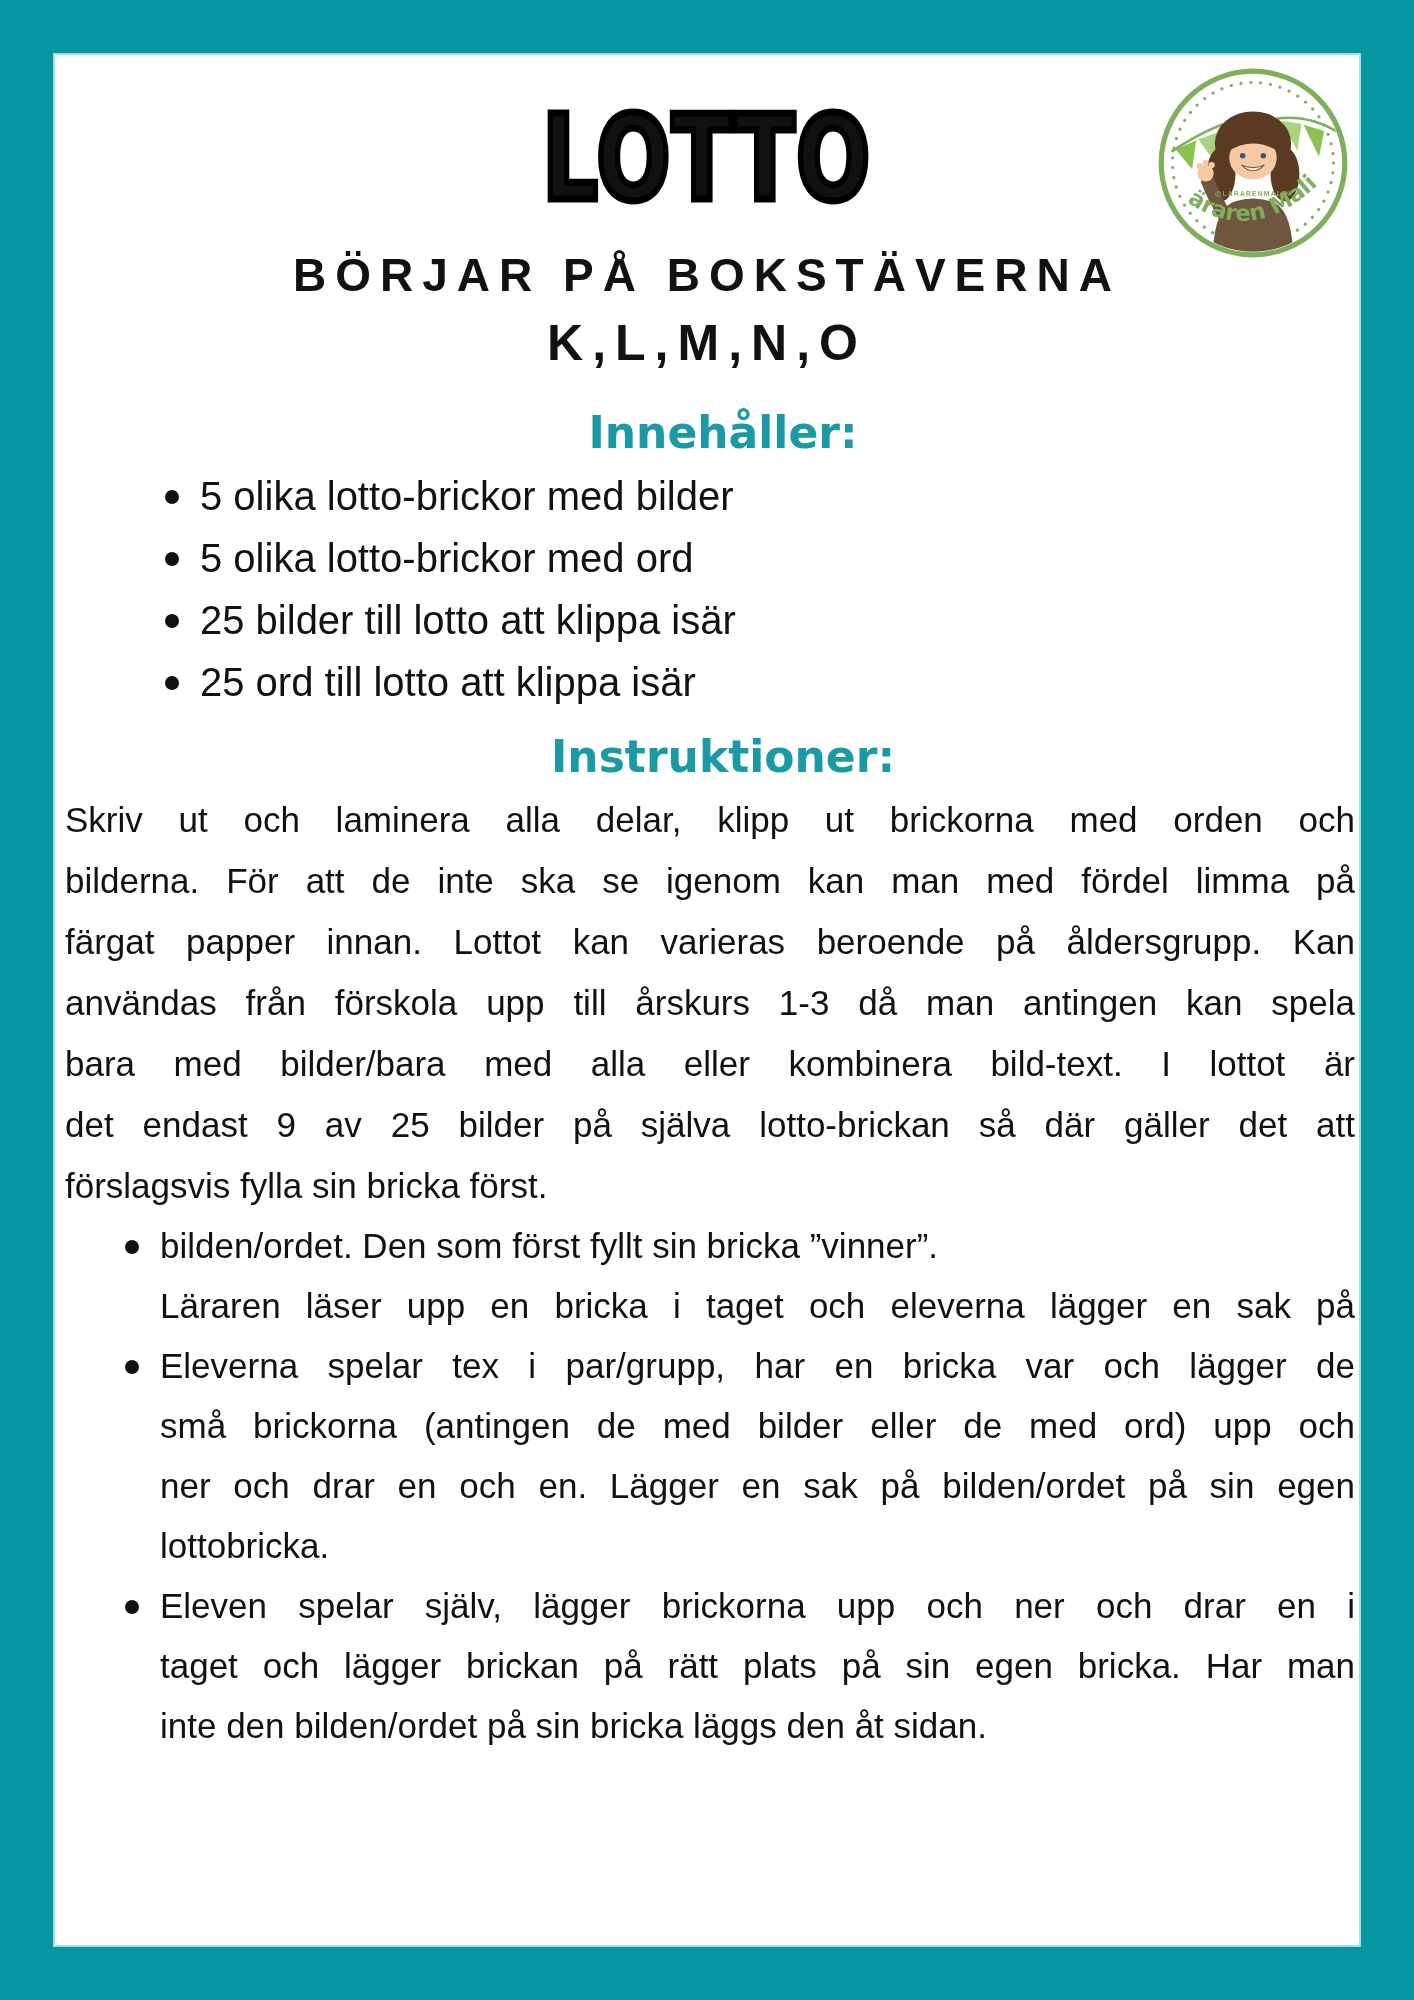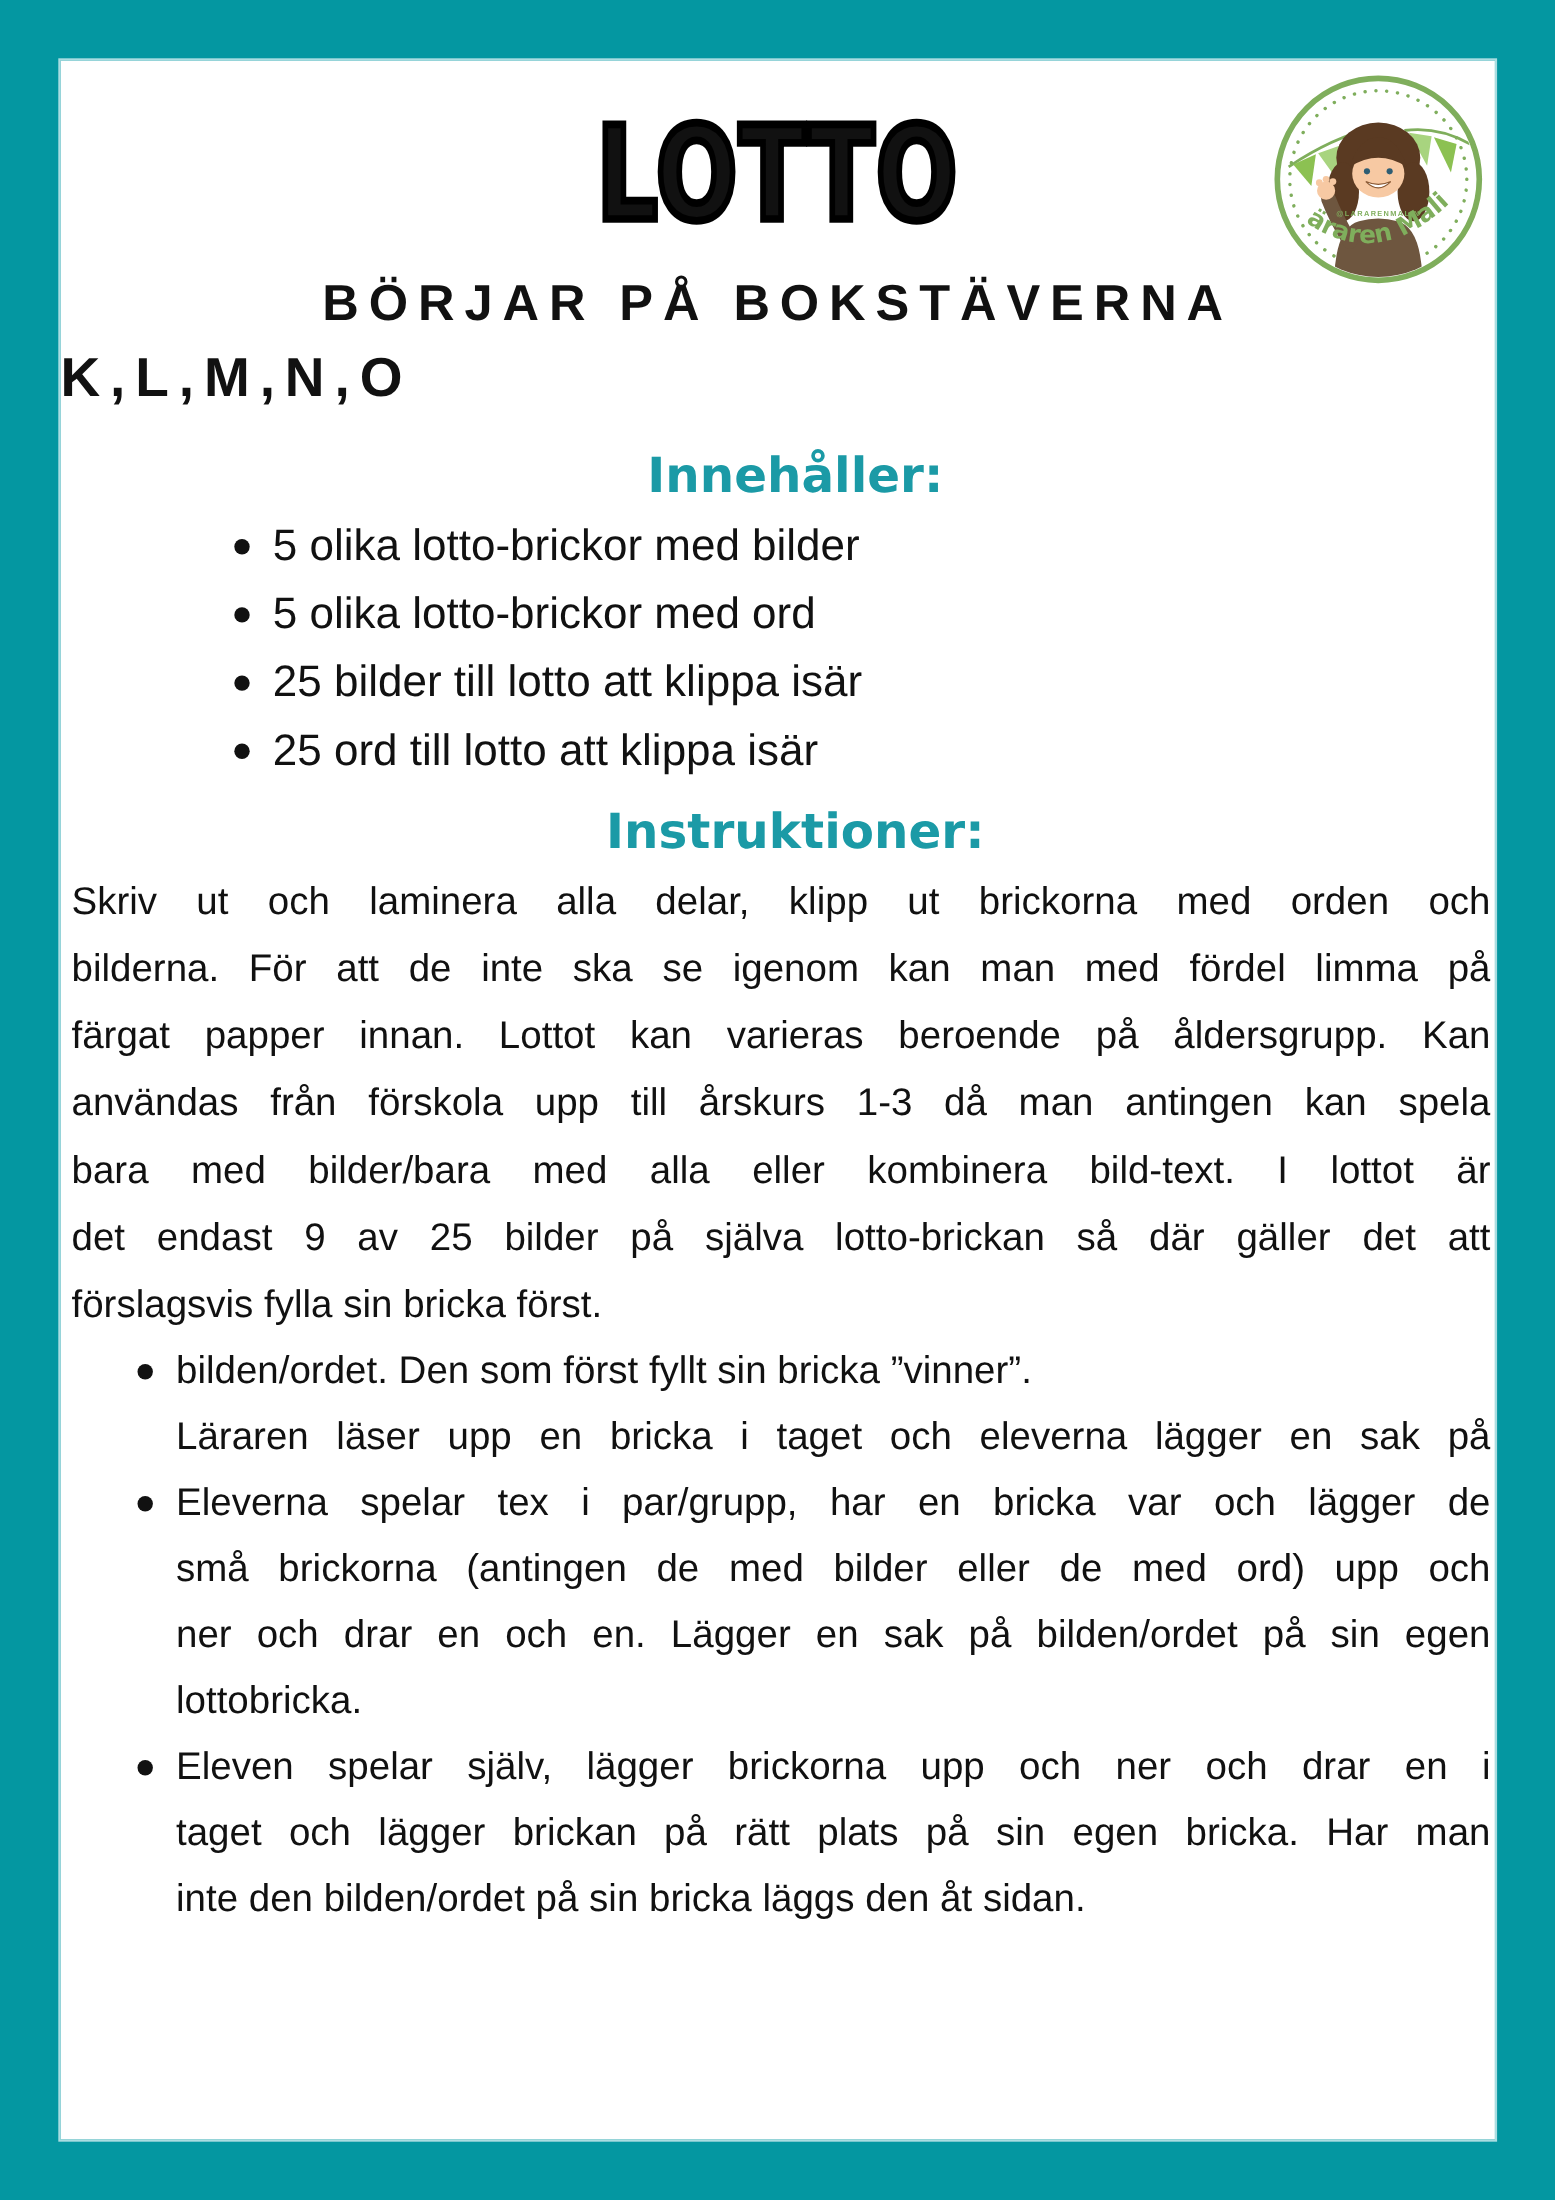--- a/index.html
+++ b/index.html
@@ -37,40 +37,40 @@
   .subtitle{
     position:absolute;left:0;top:192px;width:100%;
     text-align:center;
     font-weight:bold;
     font-size:46px;line-height:56px;
     letter-spacing:9px;
     white-space:nowrap;
   }
   .letters{
     position:absolute;left:0;top:258px;width:100%;
-    text-align:left;
+    text-align:center;
     font-weight:bold;
     font-size:50px;line-height:60px;
     letter-spacing:9px;
     white-space:nowrap;
   }
   
   .sec-heading{
     position:absolute;left:0;width:100%;
     text-align:center;
     color:var(--heading-teal);
     font-family:"DejaVu Sans",sans-serif;
     font-weight:600;
     font-size:44px;line-height:52px;padding-left:16px;
   }
   #contents-heading{top:352px;}
   #instructions-heading{top:676px;}
   
   #contents-list{
-    position:absolute;left:0;top:410px;width:100%;margin-left:48px;
+    position:absolute;left:0;top:410px;width:100%;
   }
   .c-item{
     position:relative;
     padding-left:145px;
     height:62px;line-height:62px;
     font-size:40px;
     white-space:nowrap;
   }
   .c-item .dot{
     position:absolute;left:110px;top:25px;

